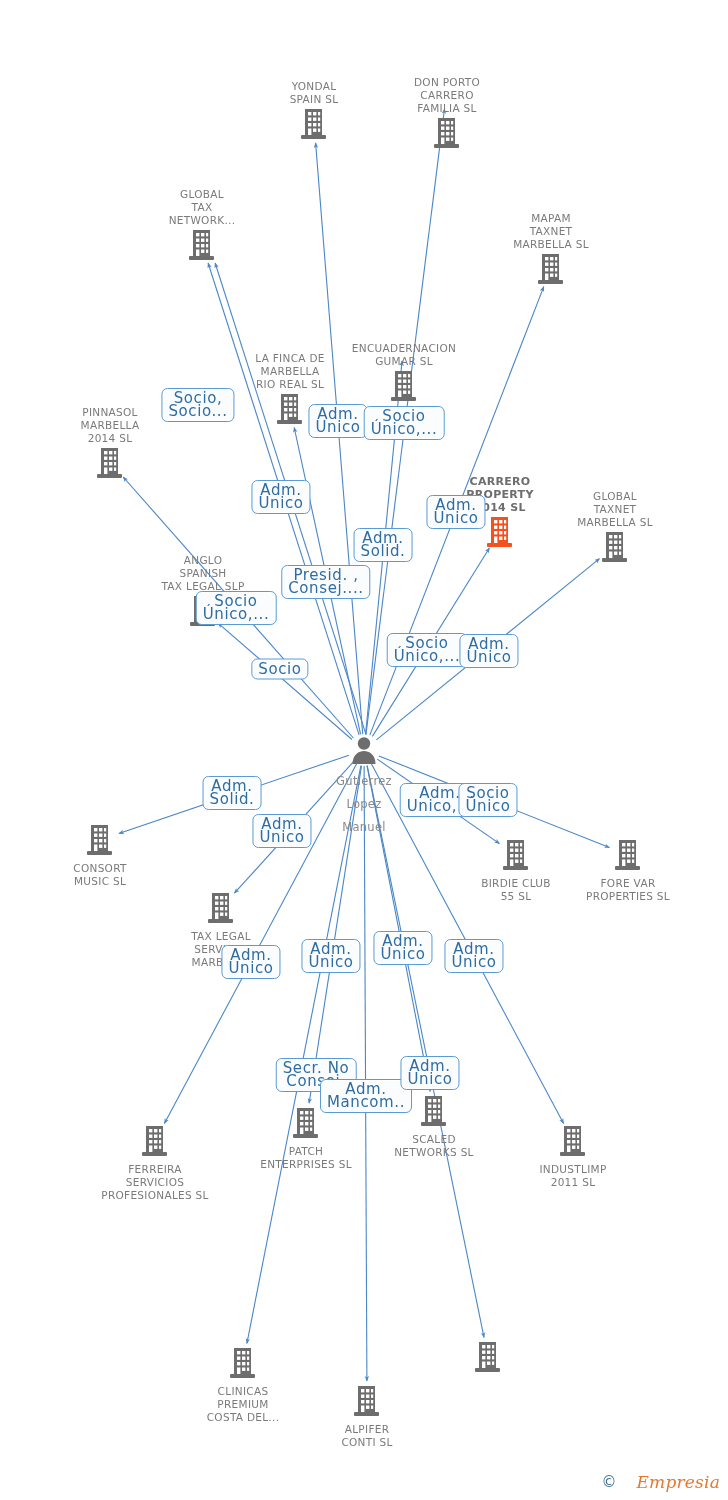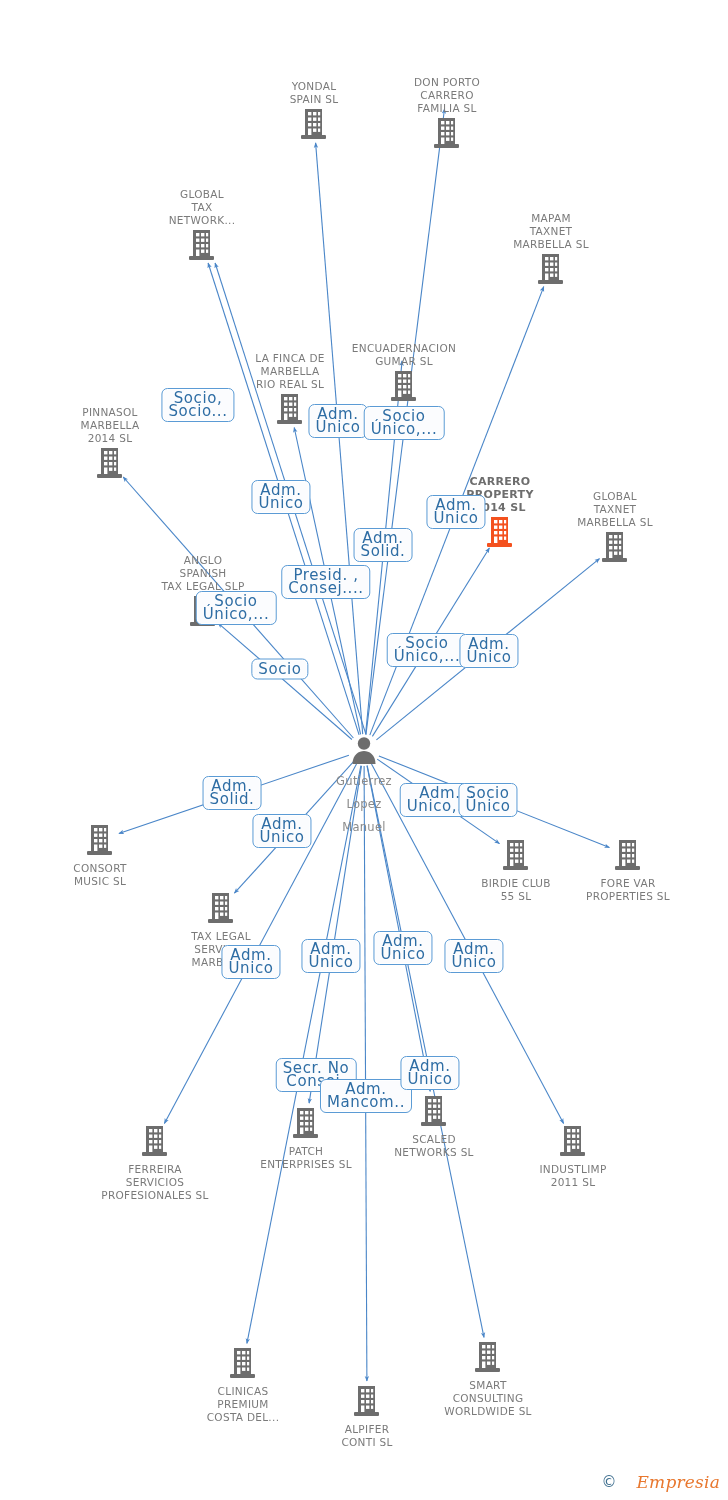--- a/index.html
+++ b/index.html
@@ -533,23 +533,20 @@
               <rect x="14" y="10.5" width="3.4" height="3.4"></rect>
               <rect x="19" y="10.5" width="2.2" height="3.4"></rect>
               <rect x="9" y="16" width="3.4" height="3.4"></rect>
               <rect x="14" y="16" width="3.4" height="3.4"></rect>
               <rect x="19" y="16" width="2.2" height="3.4"></rect>
               <rect x="9" y="21.5" width="3.4" height="6.5"></rect>
               <rect x="14" y="21.5" width="3.4" height="3.4"></rect>
               <rect x="19" y="21.5" width="2.2" height="3.4"></rect>
             </g>
           </svg></span>
-        <span class="label">SMART
-CONSULTING
-WORLDWIDE SL</span>
       </div>
       <div class="node person below" style="left: 364px; top: 735px;">
         <span class="glyph"><svg width="30" height="30" viewBox="0 0 30 30" xmlns="http://www.w3.org/2000/svg">
             <circle cx="15" cy="8.5" r="6.2" fill="#6d6d6d"></circle>
             <path d="M3.5 29 C3.5 19.5 10 16 15 16 C20 16 26.5 19.5 26.5 29 Z" fill="#6d6d6d"></path>
           </svg></span>
         <span class="label">Gutierrez
 Lopez
 Manuel</span>
       </div>

